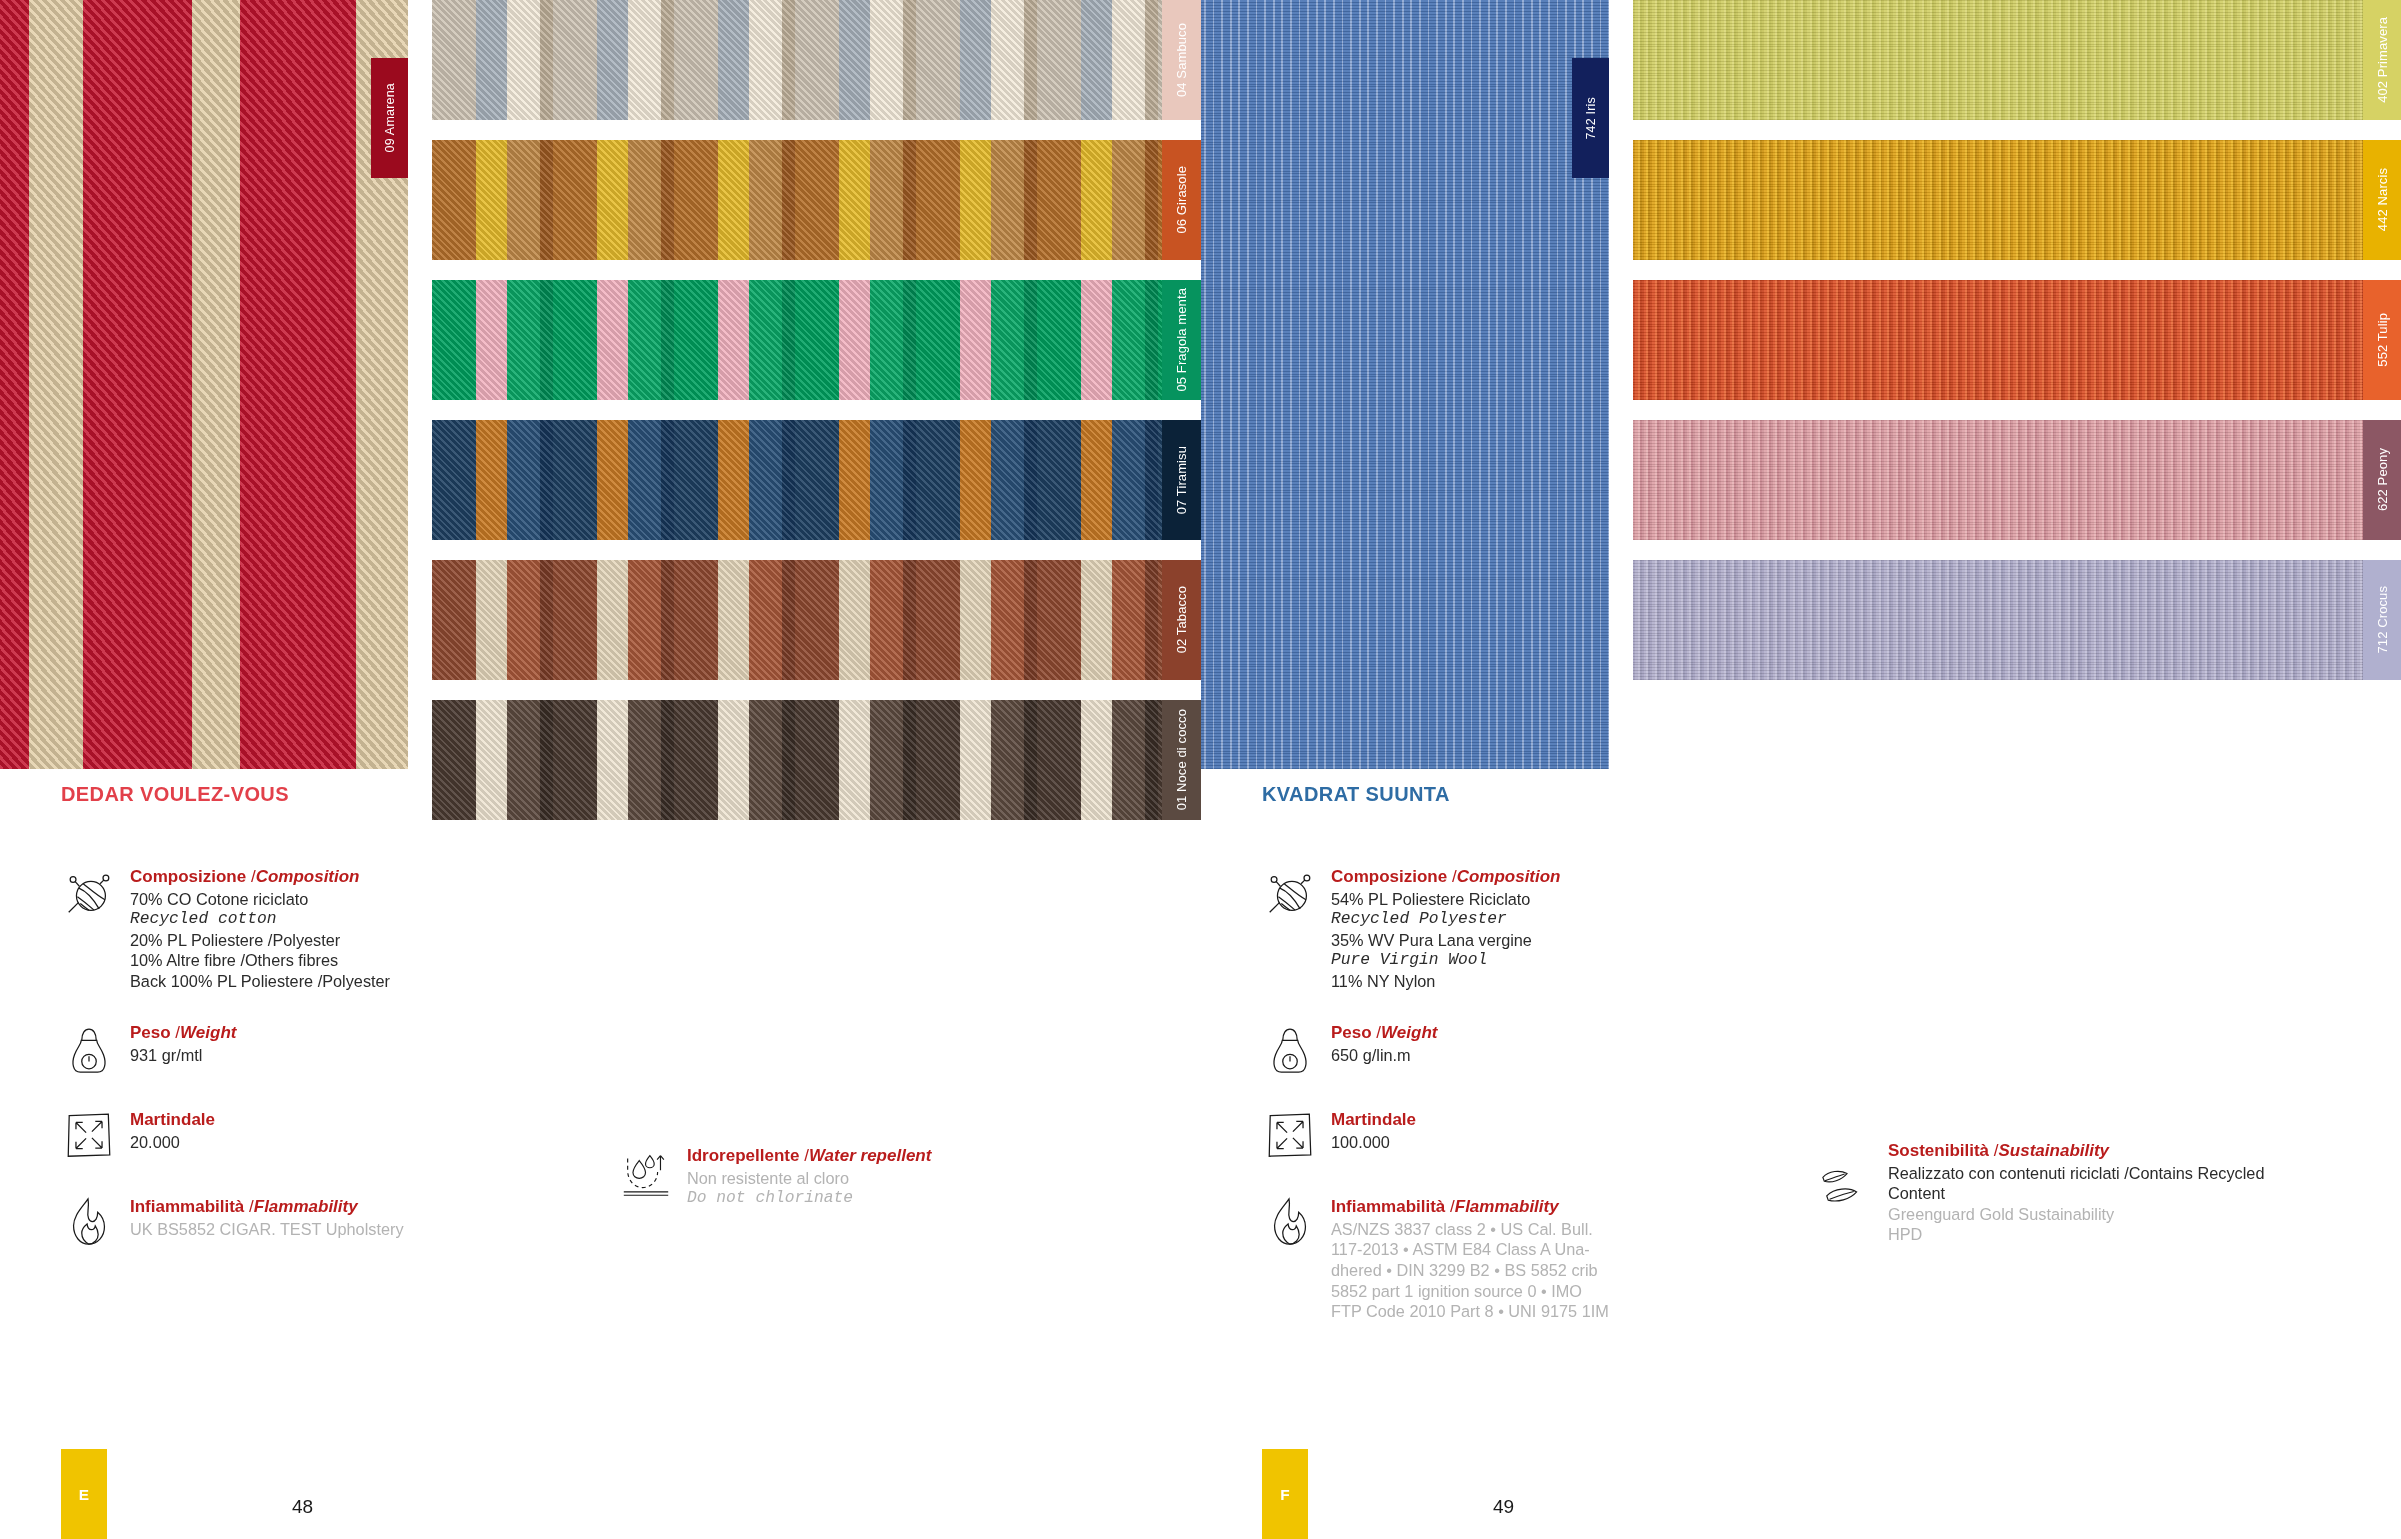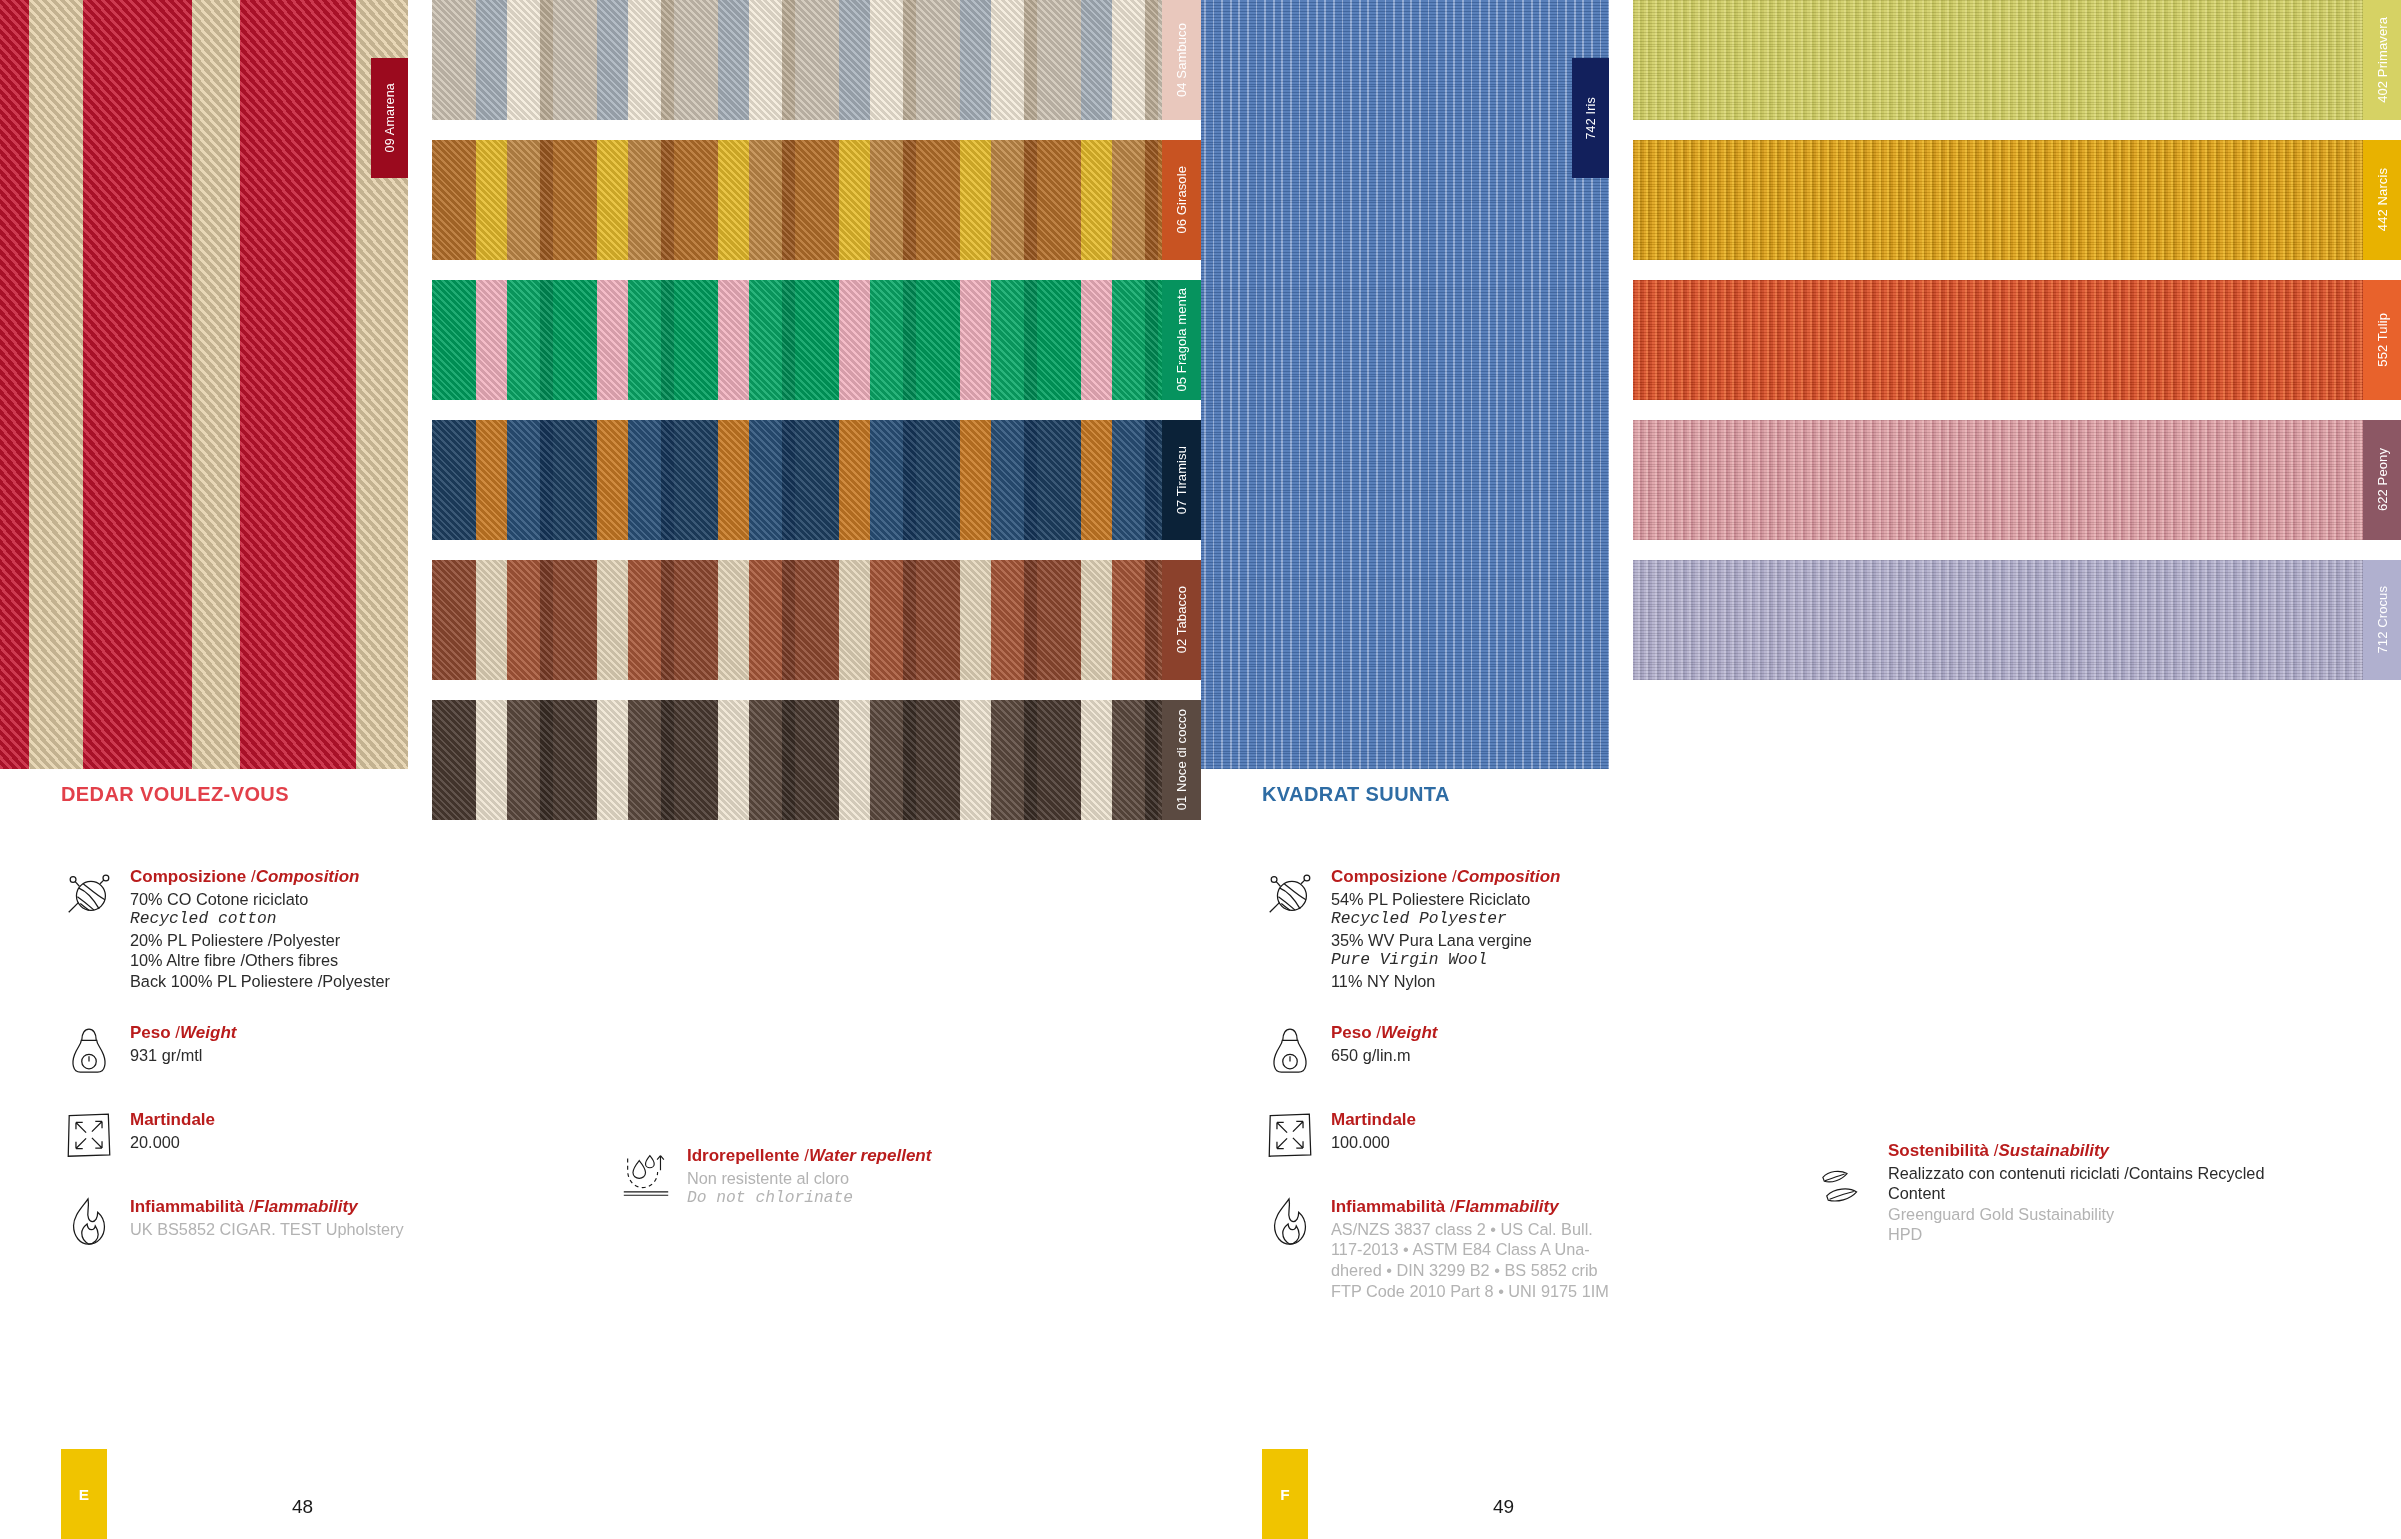--- a/index.html
+++ b/index.html
@@ -413,20 +413,21 @@
               <svg width="56" height="56" viewBox="0 0 58 58" fill="none" stroke="#1a1a1a" stroke-width="1.3">
       <path d="M28 5 C22 14 13 22 13 33 C13 44 20 52 28.5 52 C38 52 45 44 45 34 C45 27 41.5 22 38 19 C38 25 35.5 28.5 32.5 28.5 C29 28.5 27 24 28 17 C28.6 12.5 28.6 8.5 28 5 Z"></path>
       <path d="M29 52 C24 49.5 21.5 45 21.5 40.5 C21.5 36 24.5 33 27 31 C27.5 35 29.5 37 31.5 37 C33.5 37 35 35.5 35.5 33 C37.5 36 38.5 39 38.5 42 C38.5 47 34.5 51.5 29 52 Z"></path>
     </svg>
             </div>
       <div class="txt">
         <div class="hd"><b>Infiammabilità</b> /<i>Flammability</i></div>
         <div class="ln grey">AS/NZS 3837 class 2 • US Cal. Bull.</div>
               <div class="ln grey">117-2013 • ASTM E84 Class A Una-</div>
               <div class="ln grey">dhered • DIN 3299 B2 • BS 5852 crib</div>
+              <div class="ln grey">5852 part 1 ignition source 0 • IMO</div>
               <div class="ln grey">FTP Code 2010 Part 8 • UNI 9175 1IM</div>
       </div>
     </div>
         <div style="position:absolute;left:0;top:274px;width:100%;">
 
     <div class="sidespec">
       <div class="ico">
                 <svg width="56" height="56" viewBox="0 0 58 58" fill="none" stroke="#1a1a1a" stroke-width="1.2">
       <path d="M4 16 C10 9 22 8 29 12 C23 19 13 22 5.5 20 Z"></path>
       <path d="M6 19.5 C12 17.5 20 14.5 26.5 12.5"></path>

